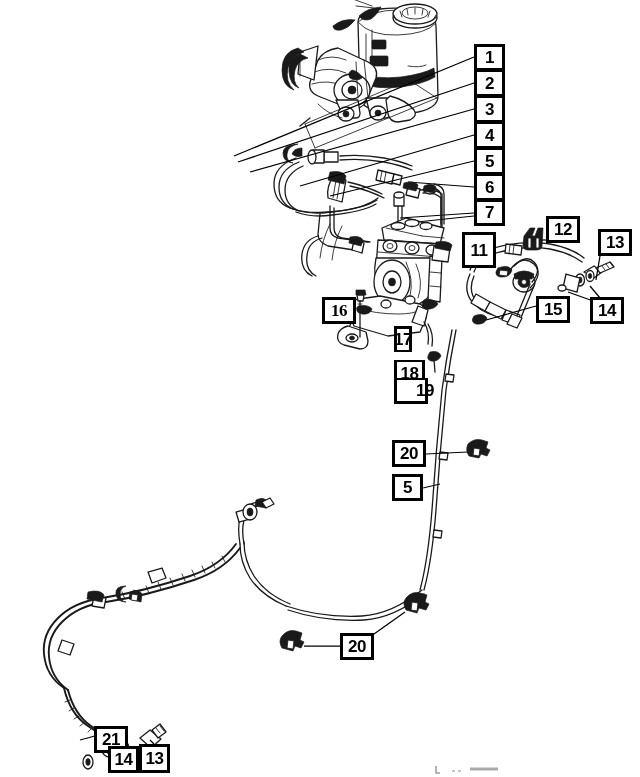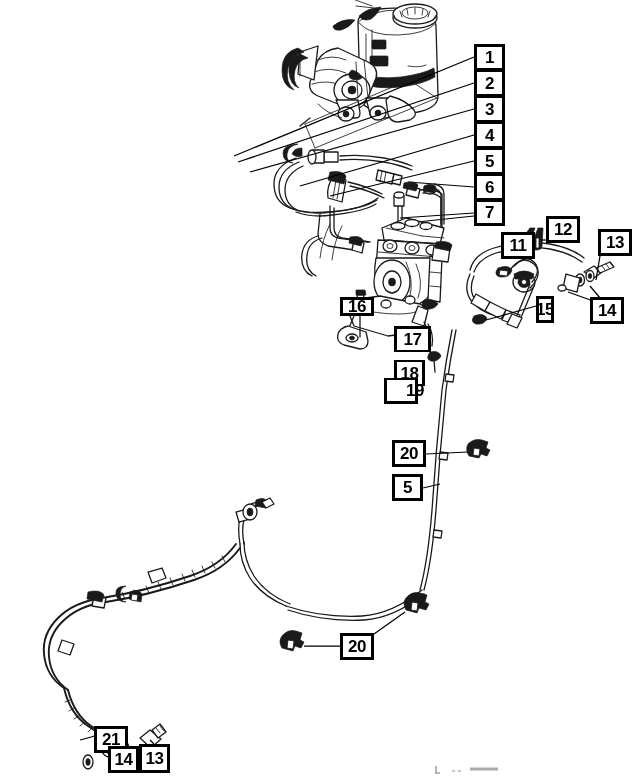--- a/index.html
+++ b/index.html
@@ -409,29 +409,29 @@
   </svg>
 
   <div id="callout-layer">
       <div class="callout stacked stack-top" style="left: 474px; top: 44px; width: 31px; height: 26px;">1</div>
       <div class="callout stacked" style="left: 474px; top: 70px; width: 31px; height: 26px;">2</div>
       <div class="callout stacked" style="left: 474px; top: 96px; width: 31px; height: 26px;">3</div>
       <div class="callout stacked" style="left: 474px; top: 122px; width: 31px; height: 26px;">4</div>
       <div class="callout stacked" style="left: 474px; top: 148px; width: 31px; height: 26px;">5</div>
       <div class="callout stacked" style="left: 474px; top: 174px; width: 31px; height: 26px;">6</div>
       <div class="callout stacked stack-bottom" style="left: 474px; top: 200px; width: 31px; height: 26px;">7</div>
-      <div class="callout" style="left: 501px; top: 232px; width: 34px; height: 27px;">11</div>
+      <div class="callout" style="left: 462px; top: 232px; width: 34px; height: 36px;">11</div>
       <div class="callout" style="left: 546px; top: 216px; width: 34px; height: 27px;">12</div>
       <div class="callout" style="left: 598px; top: 229px; width: 34px; height: 27px;">13</div>
       <div class="callout" style="left: 590px; top: 297px; width: 34px; height: 27px;">14</div>
-      <div class="callout" style="left: 536px; top: 296px; width: 18px; height: 27px;">15</div>
-      <div class="callout" style="left: 340px; top: 297px; width: 34px; height: 19px;">16</div>
-      <div class="callout stacked stack-top" style="left: 394px; top: 326px; width: 37px; height: 26px;">17</div>
+      <div class="callout" style="left: 536px; top: 296px; width: 34px; height: 27px;">15</div>
+      <div class="callout" style="left: 322px; top: 297px; width: 34px; height: 27px; font-family: Liberation Serif, serif;">16</div>
+      <div class="callout stacked stack-top" style="left: 394px; top: 326px; width: 18px; height: 26px;">17</div>
       <div class="callout stacked" style="left: 394px; top: 352px; width: 31px; height: 26px; margin-top: 8px;">18</div>
-      <div class="callout stacked stack-bottom" style="left: 384px; top: 378px; width: 31px; height: 26px; padding-left: 28px;">19</div>
+      <div class="callout stacked stack-bottom" style="left: 394px; top: 378px; width: 31px; height: 26px; padding-left: 28px;">19</div>
       <div class="callout" style="left: 392px; top: 440px; width: 34px; height: 27px;">20</div>
       <div class="callout" style="left: 392px; top: 474px; width: 31px; height: 27px;">5</div>
       <div class="callout" style="left: 340px; top: 633px; width: 34px; height: 27px;">20</div>
       <div class="callout" style="left: 46px; top: 726px; width: 34px; height: 27px; margin-left: 48px;">21</div>
       <div class="callout" style="left: 108px; top: 746px; width: 31px; height: 27px;">14</div>
       <div class="callout" style="left: 139px; top: 744px; width: 31px; height: 29px;">13</div>
     </div>
 
 </div>
 

